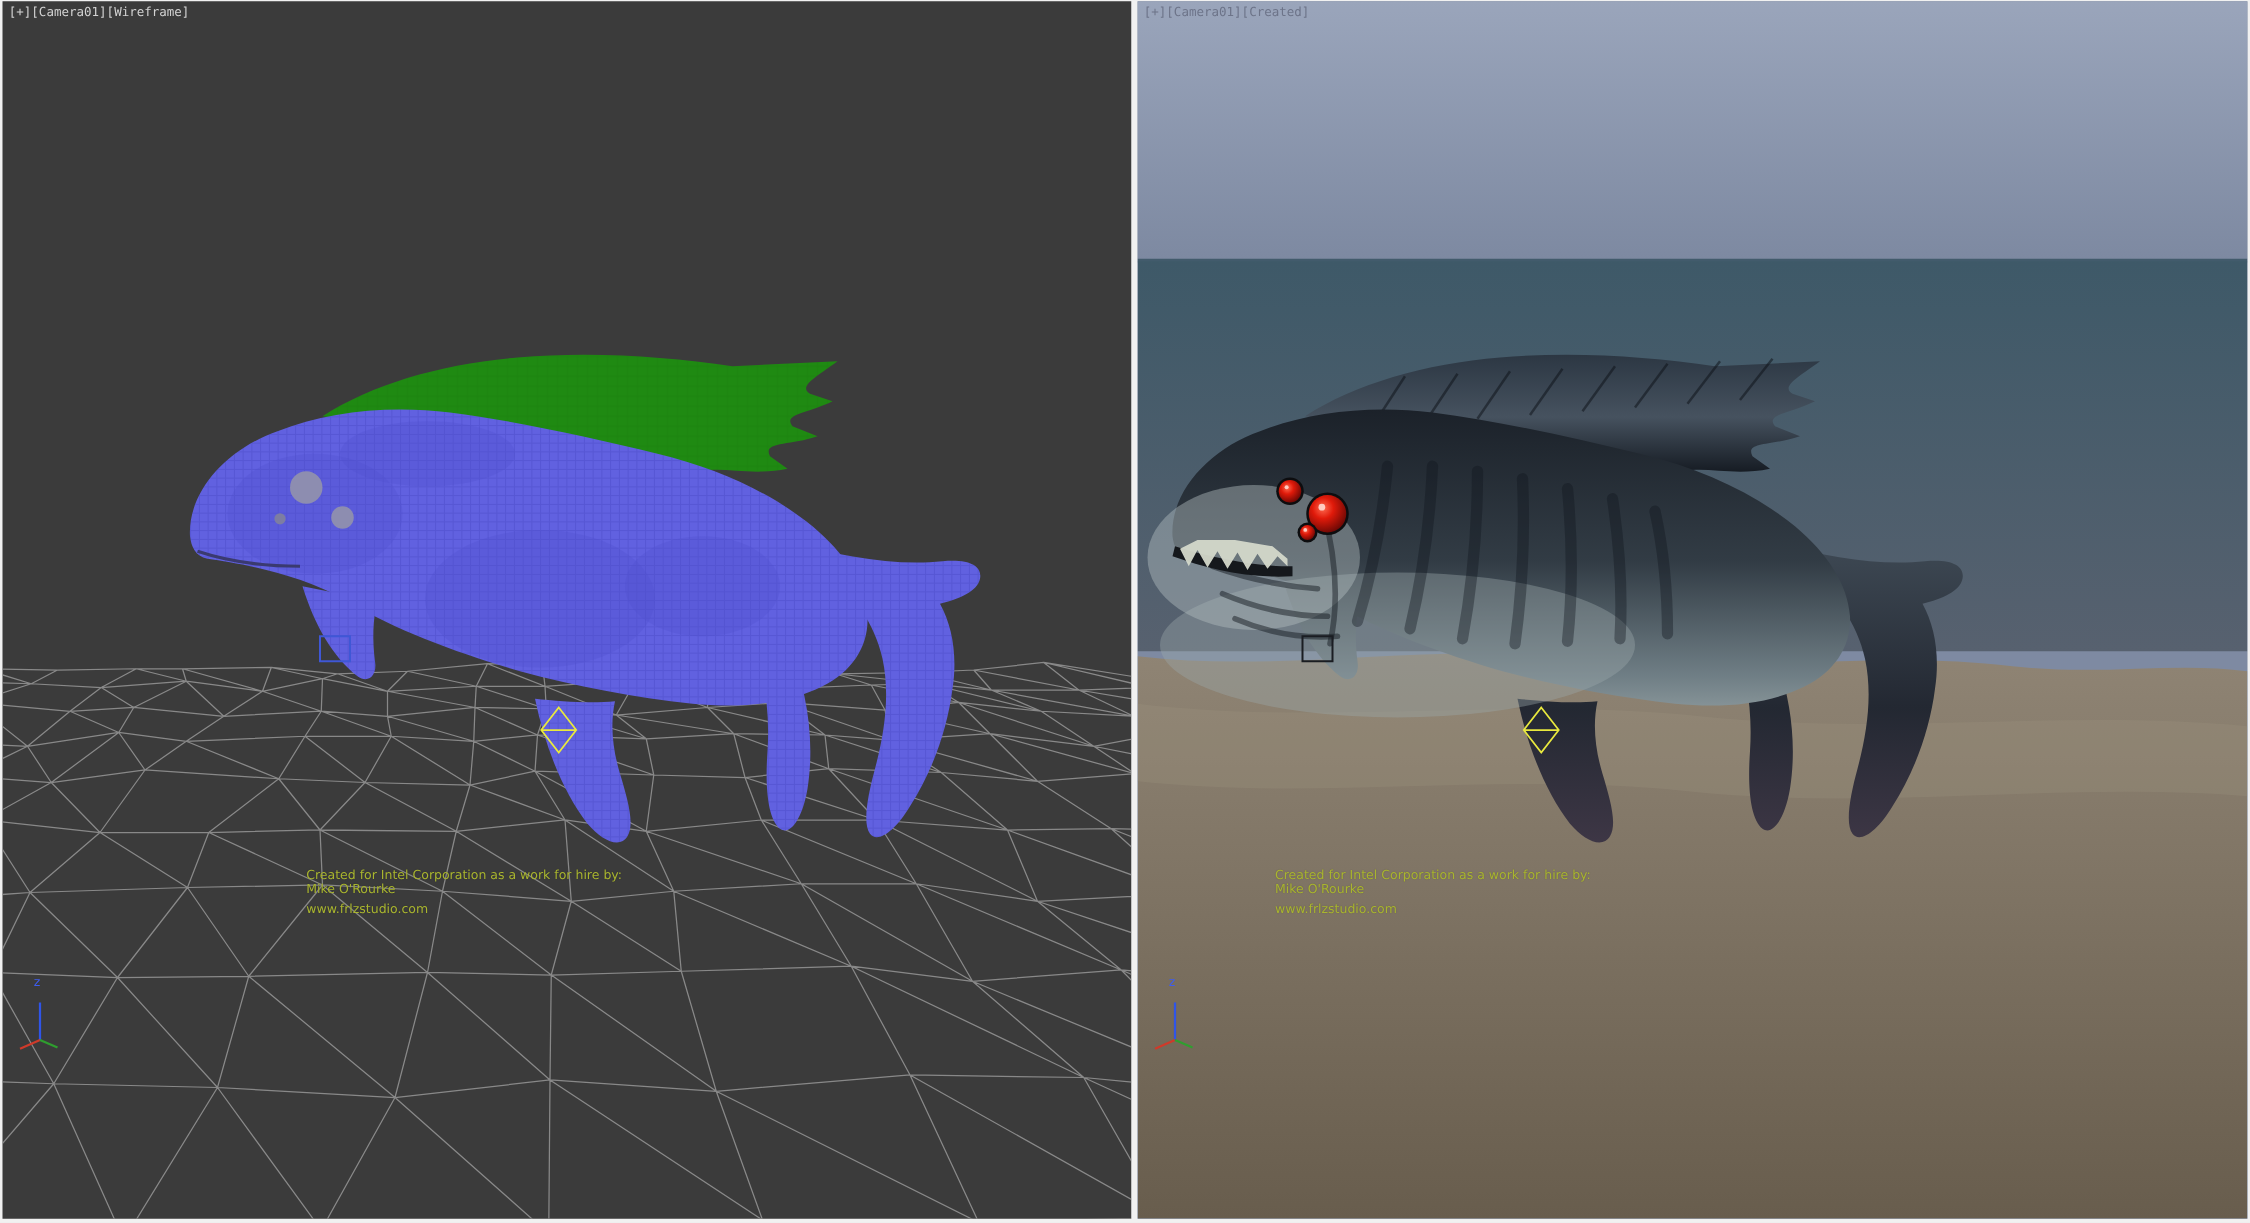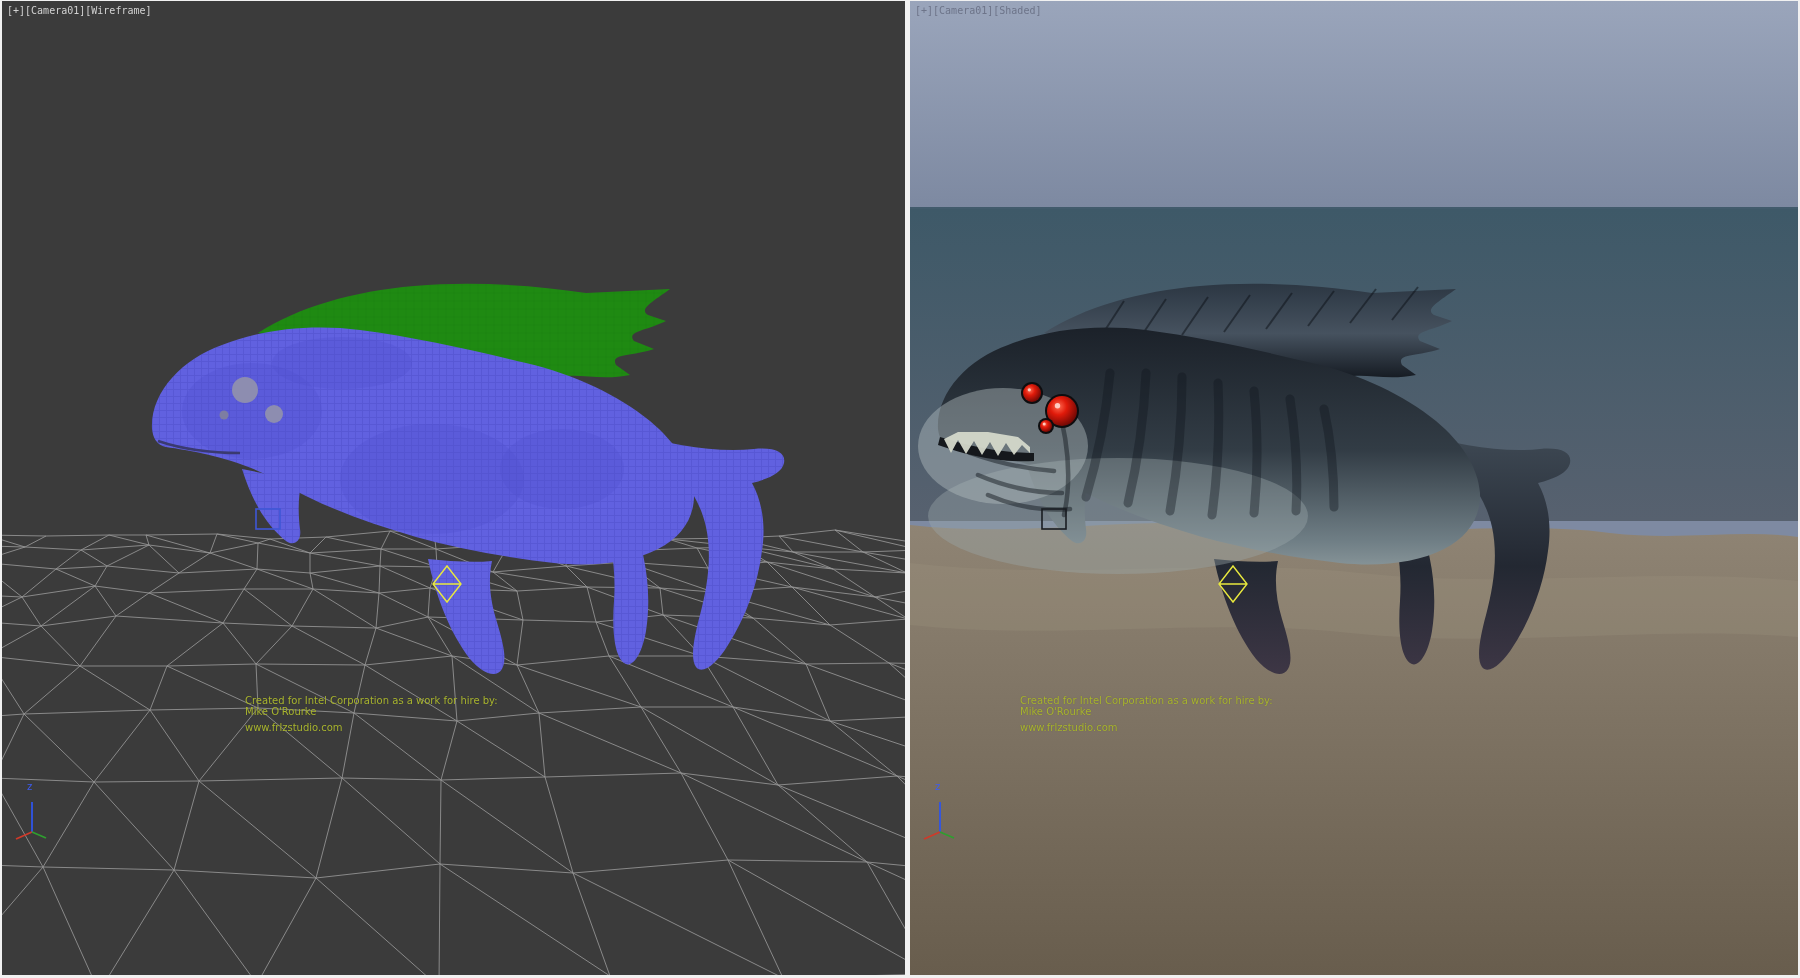--- a/index.html
+++ b/index.html
@@ -159,21 +159,21 @@
           <circle cx="241.3" cy="388.85" r="1.6199999999999999" fill="#ffd8d0" opacity="0.9"></circle>
           <circle cx="258" cy="425" r="8" fill="#0d0d0f"></circle>
           <circle cx="258" cy="425" r="6" fill="url(#eyeG)"></circle>
           <circle cx="256.2" cy="422.9" r="1.5" fill="#ffd8d0" opacity="0.9"></circle>
         </g>
         <g transform="translate(-122,0)">
           <rect x="254" y="508" width="24" height="20" fill="none" stroke="#1a1d22" stroke-width="1.6"></rect>
           <path d="M445 565L459 583L445 601L431 583Z M431 583H459" fill="none" stroke="#e9e93e" stroke-width="1.4"></path>
         </g>
       </svg>
-    <div class="vp-label"><span>[+]</span><span>[Camera01]</span><span>[Shaded]</span></div>
+    <div class="vp-label"><span>[+]</span><span>[Camera01]</span><span>[Created]</span></div>
     <div class="watermark">
       <div>Created for Intel Corporation as a work for hire by:</div>
       <div>Mike O'Rourke</div>
       <div class="wm-url">www.frlzstudio.com</div>
     </div>
     <div class="axis-gizmo">
       <span class="axis-z">z</span>
       <svg width="40" height="50" viewBox="0 0 40 50">
         <line x1="20" y1="40" x2="20" y2="10" stroke="#2f55e8" stroke-width="1.8"></line>
         <line x1="20" y1="40" x2="4" y2="47" stroke="#cf3a2a" stroke-width="1.8"></line>

